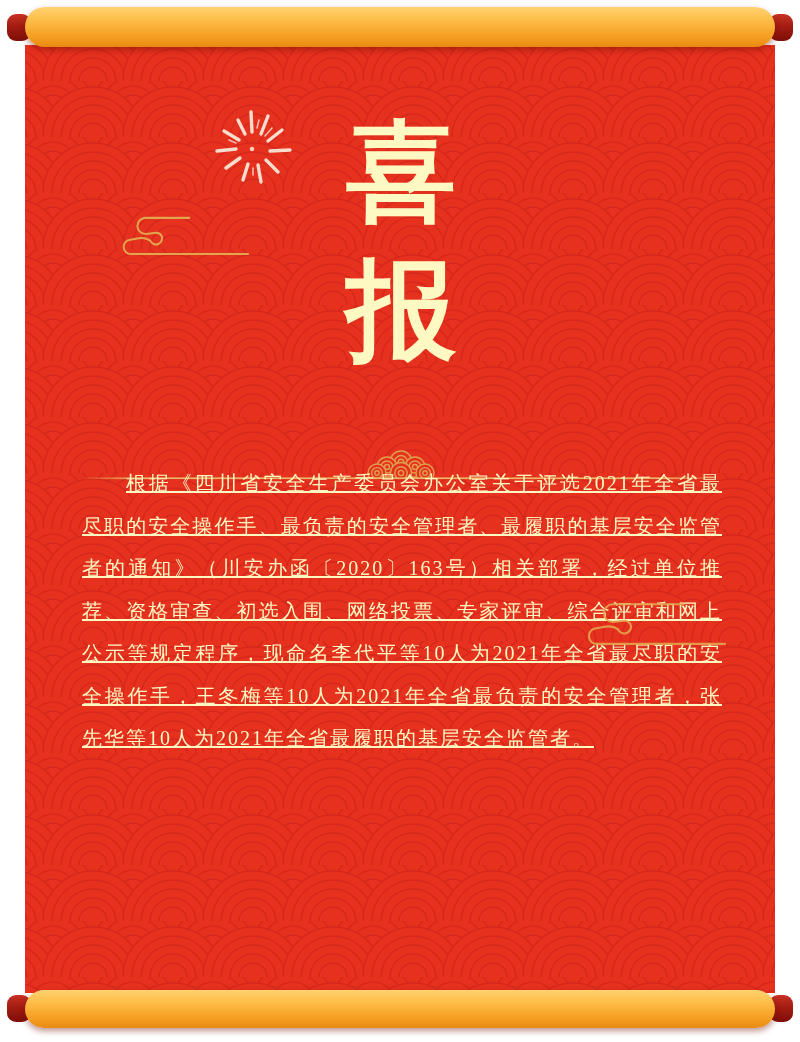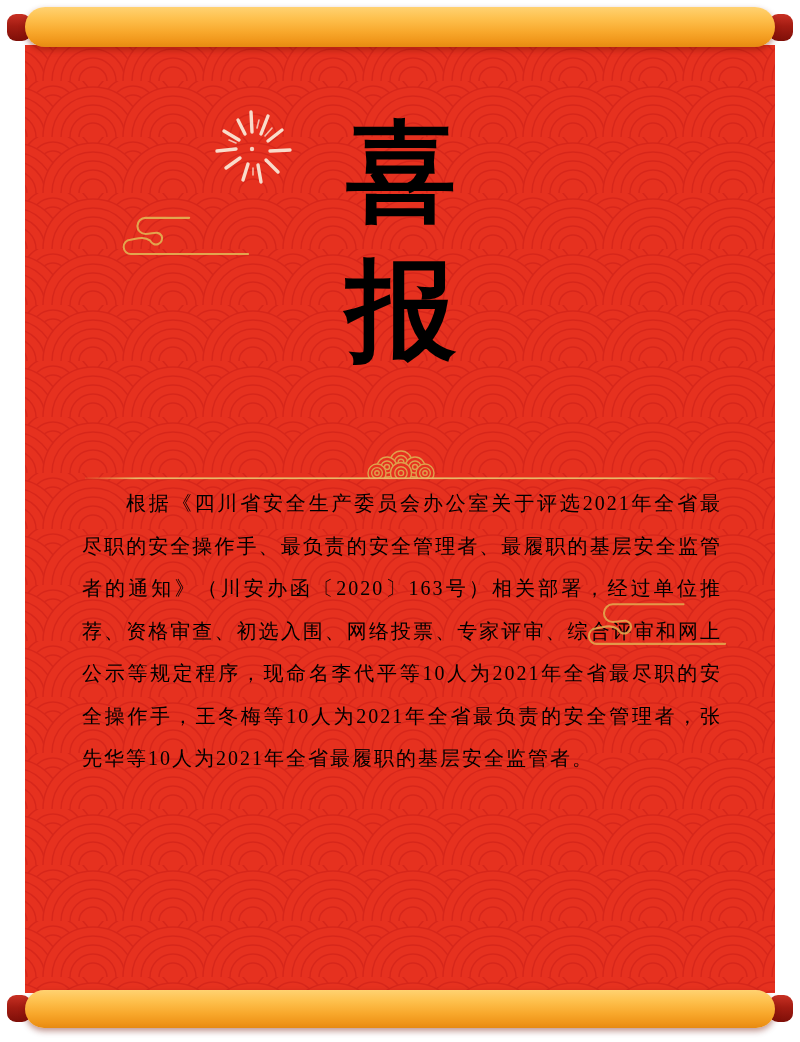--- a/index.html
+++ b/index.html
@@ -51,38 +51,39 @@
   
   .title {
     position: absolute;
     left: 318px;
     top: 58px;
     width: 116px;
     font-family: "Liberation Sans", sans-serif;
     font-weight: 700;
     font-size: 110px;
     line-height: 138px;
-    color: #000000;
+    color: #fef9c3;
     letter-spacing: 0;
     word-break: break-all;
     text-align: center;
   }
   
   .deco { position: absolute; }
   
   .content {
     position: absolute;
     left: 57px;
-    top: 437px;
+    top: 417px;
     width: 640px;
-    color: #000000;
+    color: #fef9c3;
     font-size: 20px;
     line-height: 42.5px;
     letter-spacing: 2px;
     text-align: justify;
+    text-decoration: underline;
   }
   .content p { margin: 0; text-indent: 44px; }
 </style>
 </head>
 <body>
 
 <div class="stage">
 
   <div class="knob tl"></div>
   <div class="knob tr"></div>

